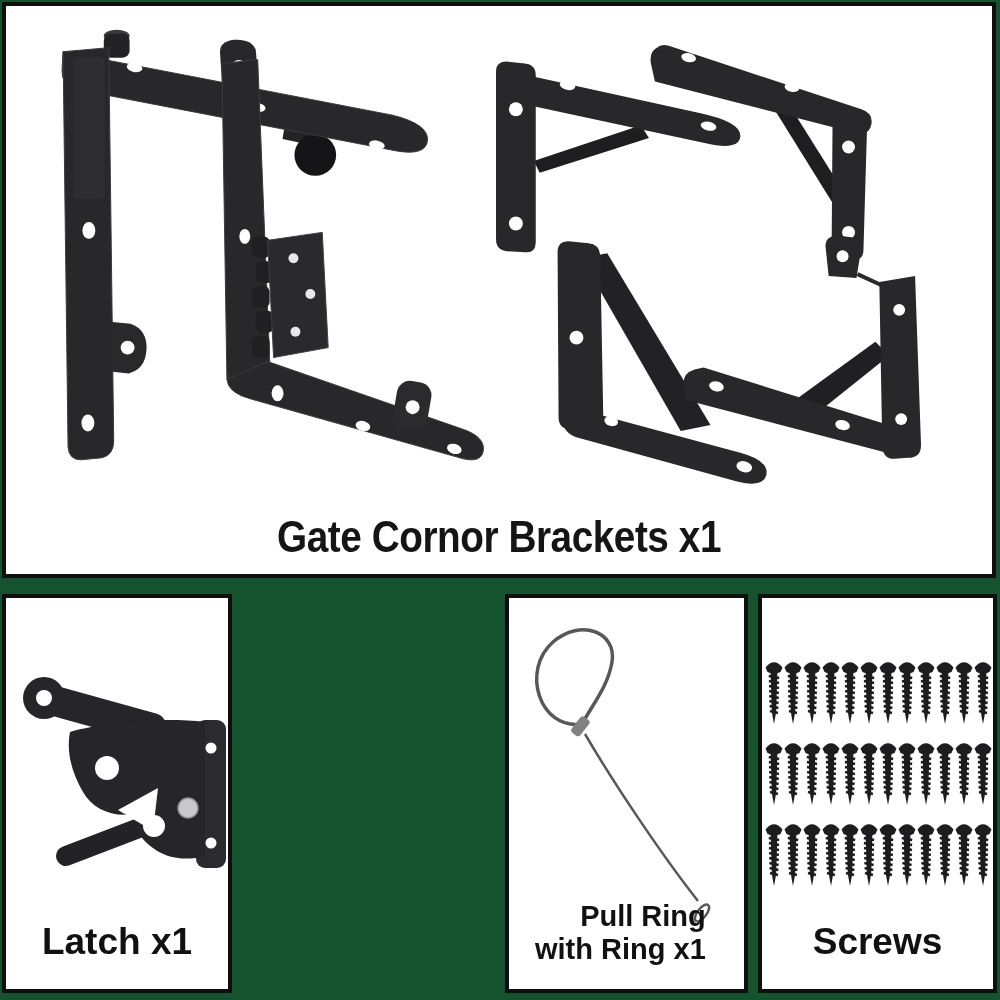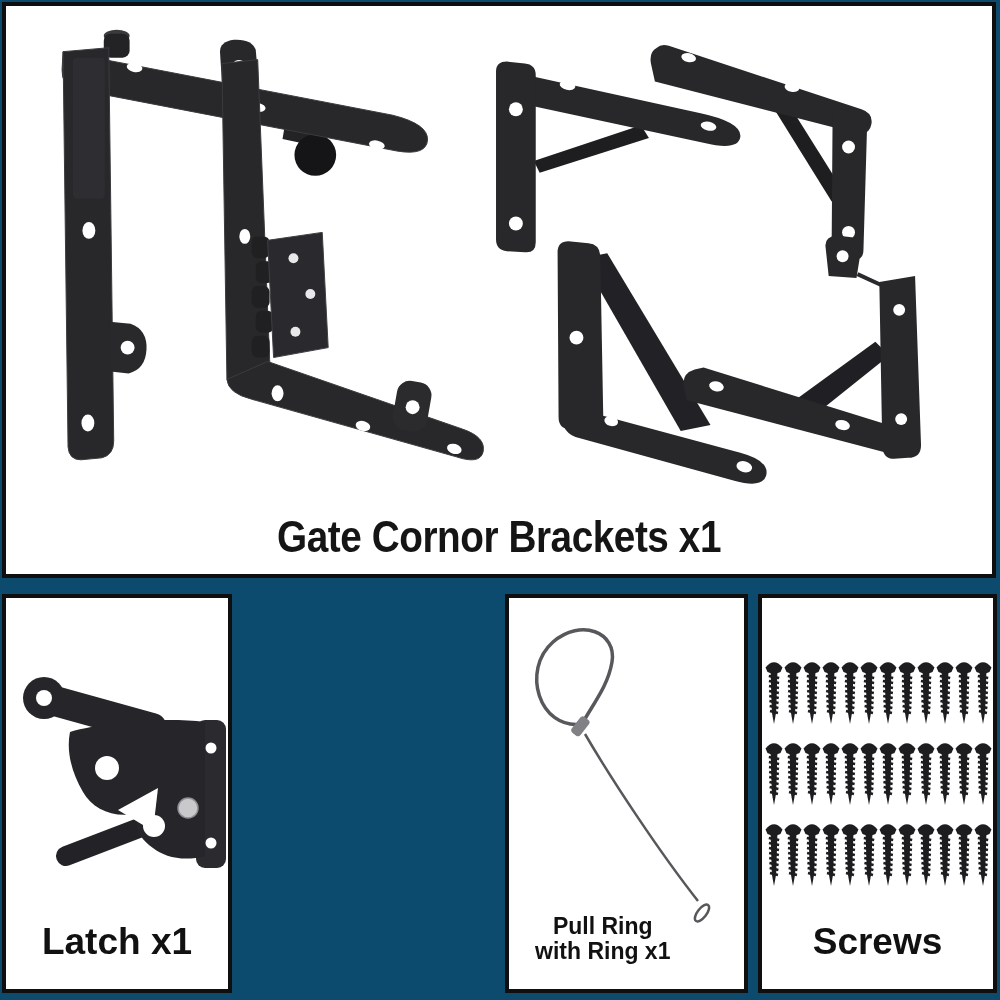--- a/index.html
+++ b/index.html
@@ -1,38 +1,38 @@
 <!DOCTYPE html>
 <html><head>
 <meta charset="utf-8">
 <style>
   html,body { margin:0; padding:0; background:#ffffff; }
   #canvas {
-    position:relative; width:1000px; height:1000px; background:#0c4a6e;
+    position:relative; width:1000px; height:1000px; background:#14532d;
     font-family:"Liberation Sans", sans-serif; overflow:hidden;
   }
   .box { position:absolute; background:#ffffff; border:4px solid #0f0f0f; }
   #top-box    { left:2px;   top:2px;   width:986px; height:568px; }
   #panel-latch  { left:2px;   top:594px; width:222px; height:391px; }
   #panel-bar    { left:249px; top:594px; width:242px; height:391px; }
   #panel-ring   { left:505px; top:594px; width:235px; height:391px; }
   #panel-screws { left:758px; top:594px; width:231px; height:391px; }
   .art { position:absolute; left:0; top:0; }
   .top-title {
     position:absolute; left:0; right:0; top:506px; text-align:center;
     font-size:44px; font-weight:700; color:#151515; letter-spacing:-0.5px;
     transform:scaleX(0.88); transform-origin:50% 50%; white-space:nowrap;
   }
   .panel-label {
     position:absolute; left:0; right:0; bottom:26px; text-align:center;
     font-size:37px; font-weight:700; color:#111; white-space:nowrap;
   }
   .panel-label.small2 {
-    text-align:center; left:26px; right:auto; bottom:24px;
-    font-size:23px; line-height:1.12;
+    text-align:right; left:26px; right:auto; bottom:24px;
+    font-size:29px; line-height:1.12;
   }
 </style>
 </head>
 <body>
 
 <div id="canvas">
 
   <div id="top-box" class="box">
     <svg class="art" width="986" height="568" viewBox="0 0 990 572">
 

